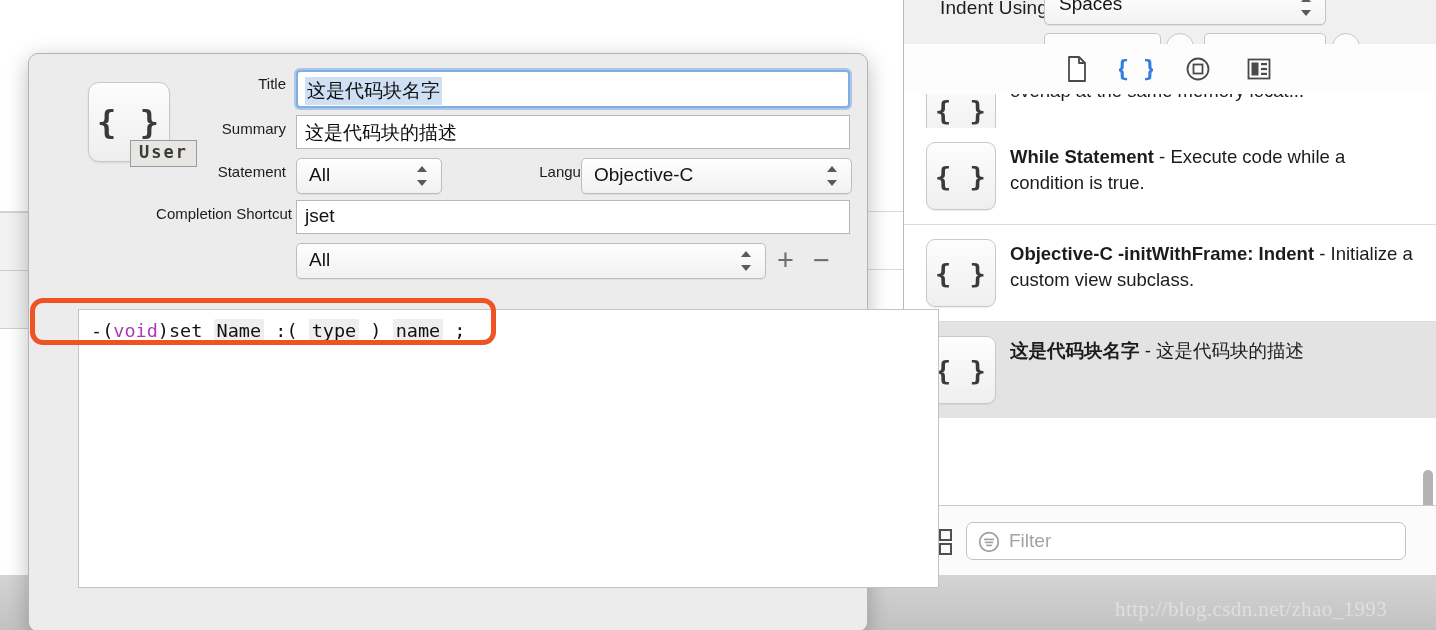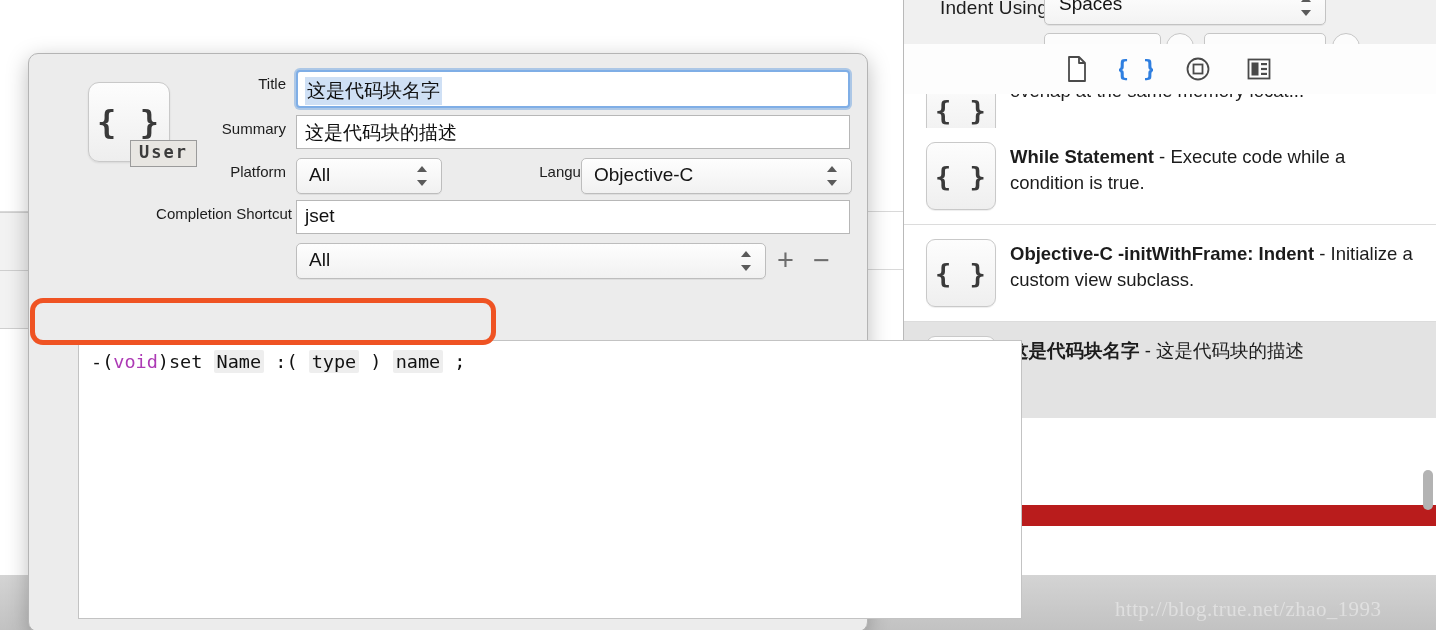--- a/index.html
+++ b/index.html
@@ -9,21 +9,21 @@
     background:#ffffff;
     -webkit-font-smoothing:antialiased;
   }
   
   #backdrop{position:absolute;inset:0;background:#ffffff;}
   .bg-line{position:absolute;left:0;height:1px;background:#d9d9d9;}
   .bg-panel{position:absolute;background:#f2f2f2;border-top:1px solid #cfcfcf;border-bottom:1px solid #cfcfcf;}
 
   
   #right-panel{
-    position:absolute;left:903px;top:0;width:533px;height:526px;
+    position:absolute;left:903px;top:0;width:533px;height:418px;
     background:#b91c1c;border-left:1px solid #b9b9b9;
   }
   #indent-row{
     position:absolute;left:0;top:0;width:533px;height:44px;
     background:#f0f0f0;border-bottom:1px solid #c4c4c4;
   }
   #indent-label{
     position:absolute;left:36px;top:-3px;font-size:19px;color:#1d1d1d;letter-spacing:.1px;
   }
   .popbtn{
@@ -153,25 +153,24 @@
     background:linear-gradient(#fefefe,#f1f1f1);border:1px solid #bdbdbd;}
   #lang-val{position:absolute;left:12px;top:5px;font-size:19px;color:#141414;text-align:center;}
   #scopes-sel{left:250px;top:173px;width:468px;height:34px;border-radius:5px;
     background:linear-gradient(#fefefe,#f1f1f1);border:1px solid #bdbdbd;}
   #scopes-val{position:absolute;left:12px;top:5px;font-size:19px;color:#141414;}
   .pm-btn{position:absolute;top:176px;font-size:29px;color:#6d6d6d;line-height:1;font-weight:300;}
   #plus-btn{left:731px;}
   #minus-btn{left:767px;}
 
   #code-area{
-    position:absolute;left:32px;top:239px;width:944px;height:279px;
+    position:absolute;left:32px;top:239px;width:861px;height:279px;
     background:#ffffff;border:1px solid #c3c3c3;box-sizing:border-box;
     font-family:"DejaVu Sans Mono","Liberation Mono",monospace;
     font-size:18.5px;
-    margin-top:31px;
   }
   #code-line{position:absolute;left:12px;top:10px;white-space:pre;}
   #code-line .kw{color:#ad3ab5;}
   #code-line .tok{background:#eeeeee;padding:1px 3px;border-radius:2px;color:#111;}
   #code-line .pl{color:#111;}
 
   #annot{
     position:absolute;left:30px;top:298px;width:466px;height:47px;
     border:5px solid #ef5323;border-radius:13px;box-sizing:border-box;
     pointer-events:none;
@@ -257,52 +256,73 @@
       <div class="snip-icon">{ }</div>
       <div class="lib-text">
         <b>这是代码块名字</b><span class="dash"> - </span><span>这是代码块的描述</span>
       </div>
     </div>
   </div>
 
   <div id="lib-scroll-track"></div>
   <div id="lib-scroll-thumb"></div>
 
+  <div id="filter-bar">
+    <div id="grid-icon">
+      <svg width="30" height="26" viewBox="0 0 30 26">
+          <rect x="1" y="1" width="11" height="10" fill="none" stroke="#4f4f4f" stroke-width="2"></rect>
+          <rect x="16" y="1" width="11" height="10" fill="none" stroke="#4f4f4f" stroke-width="2"></rect>
+          <rect x="1" y="15" width="11" height="10" fill="none" stroke="#4f4f4f" stroke-width="2"></rect>
+          <rect x="16" y="15" width="11" height="10" fill="none" stroke="#4f4f4f" stroke-width="2"></rect>
+        </svg>
+    </div>
+    <div id="filter-input">
+      <span id="filter-glyph">
+        <svg width="22" height="22" viewBox="0 0 22 22">
+            <circle cx="11" cy="11" r="9.3" fill="none" stroke="#9e9e9e" stroke-width="1.7"></circle>
+            <rect x="6" y="7.6" width="10" height="1.6" fill="#9e9e9e"></rect>
+            <rect x="6.8" y="10.6" width="8.4" height="1.6" fill="#9e9e9e"></rect>
+            <rect x="8.2" y="13.6" width="5.6" height="1.6" fill="#9e9e9e"></rect>
+          </svg>
+      </span>
+      <span id="filter-placeholder">Filter</span>
+    </div>
+  </div>
 </div>
 
 <div id="panel-toggle">
   <svg width="30" height="26" viewBox="0 0 30 26">
       <rect x="1.5" y="1.5" width="24" height="23" fill="none" stroke="#5d5d5d" stroke-width="3"></rect>
       <rect x="17" y="5" width="6" height="16" fill="#6b6b6b"></rect>
     </svg>
 </div>
 
 <div id="bottom-chrome"></div>
-<div id="watermark">http://blog.true.net/zhao_1993</div>
+<div id="watermark">http://blog.csdn.net/zhao_1993</div>
 
 <div id="pop-arrow"></div>
 <div id="popover">
   <div id="pop-inner">
 
     <div id="icon-box">
       <span>{ }</span>
       <span id="icon-user-badge">User</span>
     </div>
 
     <div class="field-label" style="left:60px;top:5px;width:180px;">Title</div>
     <div class="txtfield" id="title-field">
       <span id="title-val">这是代码块名字</span>
     </div>
 
     <div class="field-label" style="left:60px;top:50px;width:180px;">Summary</div>
     <div class="txtfield" id="summary-field">
       <span class="val">这是代码块的描述</span>
     </div>
 
-    <div class="field-label" style="left:60px;top:93px;width:180px;">Platform</div>
+    <div class="field-label" style="left:60px;top:93px;width:180px;">Statement</div>
     <div class="popbtn" id="platform-sel">
       <span id="platform-val">All</span>
       <span class="stepper hollow" style="right:12px;top:7px;"></span>
     </div>
 
     <div class="field-label" id="lang-label">Language</div>
     <div class="popbtn" id="lang-sel">
       <span id="lang-val">Objective-C</span>
       <span class="stepper hollow" style="right:12px;top:7px;"></span>
     </div>

